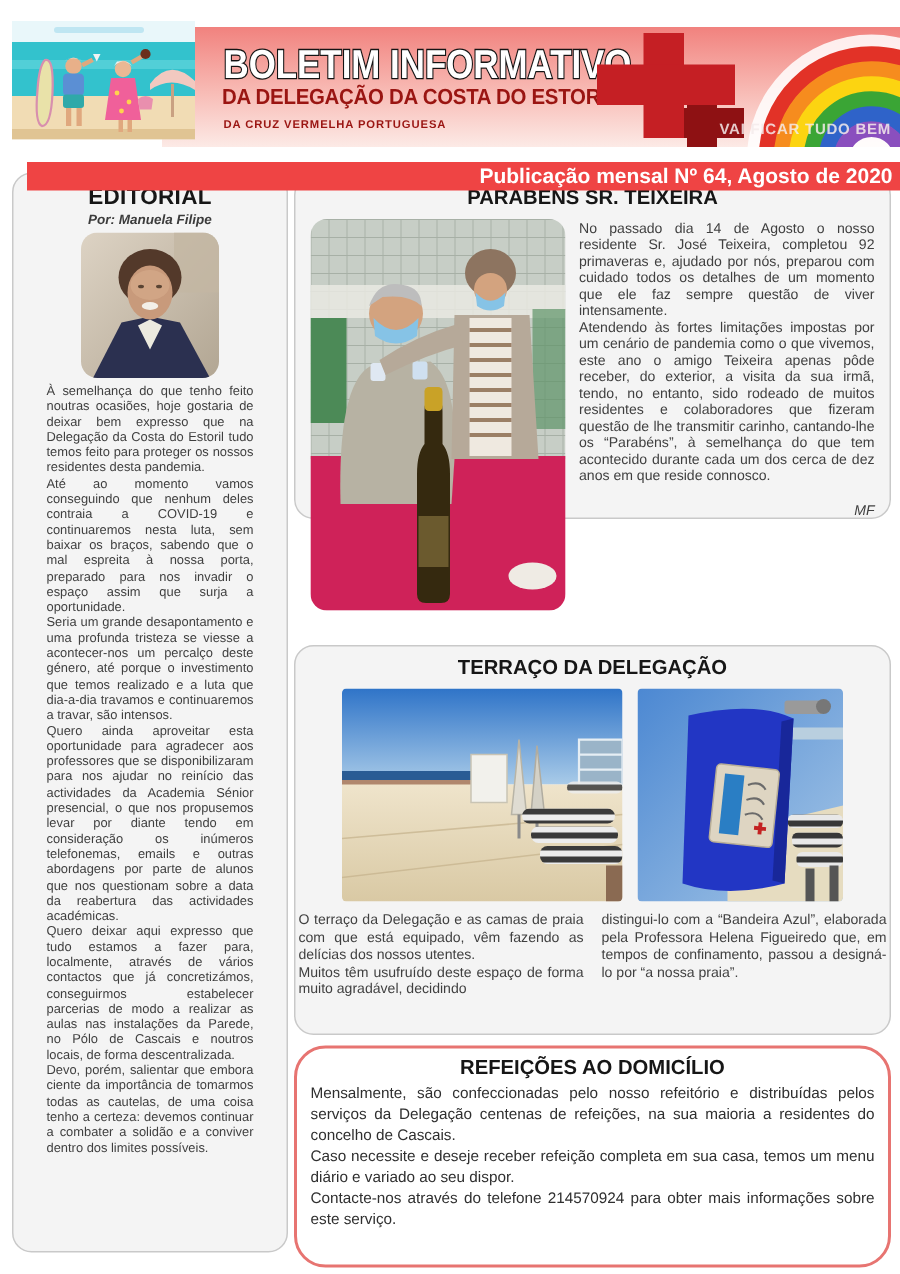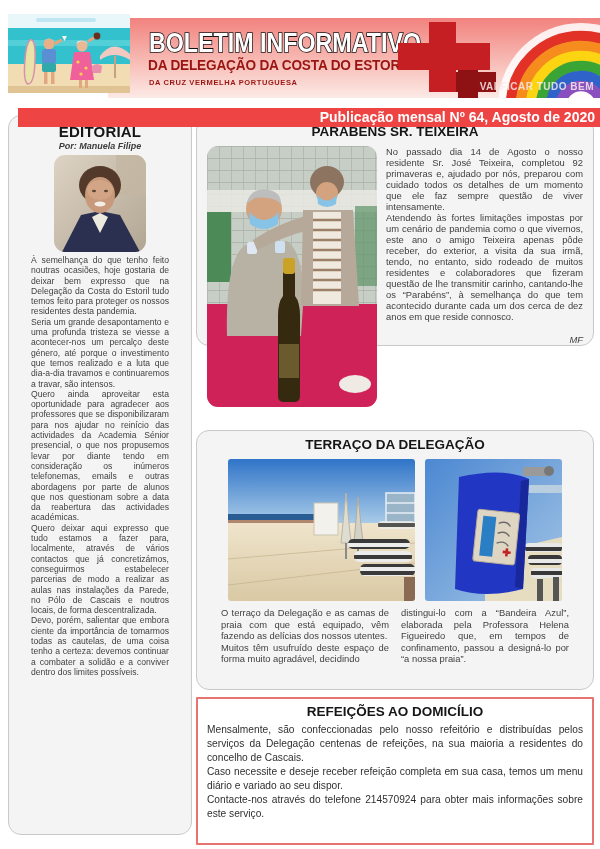--- a/index.html
+++ b/index.html
@@ -38,31 +38,31 @@
 
   
   .parabens{left:196px;top:117px;width:398px;height:229px;padding:6px 10px;}
   .parabens .card-title{font-size:13.5px;}
   .pb-row{display:flex;gap:9px;margin-top:7px;}
   .pb-photo{border-radius:11px;flex:none;}
   .pb-text p{margin:0;font-size:9.4px;line-height:11px;text-align:justify;color:#3f3f3f;}
   .signature{font-size:9.4px;font-style:italic;text-align:right;margin-top:12px;color:#3f3f3f;}
 
   
-  .terraco{left:196px;top:430px;width:398px;height:260px;padding:6px 24px;}
+  .terraco{left:196px;top:430px;width:398px;height:260px;padding:6px 2px;}
   .terraco .card-title{font-size:13.5px;}
   .tr-photos{display:flex;gap:10px;justify-content:center;margin-top:7px;}
   .tr-photos svg{border-radius:3px;}
   .tr-cols{display:flex;gap:12px;margin-top:6px;}
   .tr-cols .col{flex:1;}
   .tr-cols p{margin:0;font-size:9.4px;line-height:11.6px;text-align:justify;color:#3f3f3f;}
 
   
   .refeicoes{left:196px;top:697px;width:398px;height:148px;background:#ffffff;
-             border:2px solid #e77471;border-radius:1px;padding:5px 9px;}
+             border:2px solid #e77471;border-radius:21px;padding:5px 9px;}
   .refeicoes .card-title{font-size:13.5px;margin-bottom:4px;}
   .refeicoes p{margin:0;font-size:10.2px;line-height:14px;text-align:justify;color:#2f2f2f;}
 </style>
 </head>
 <body>
 
 <div class="page">
 
   <div>
     <div class="banner"></div>
@@ -154,20 +154,21 @@
       <ellipse cx="46" cy="30" rx="21" ry="19" fill="#53392a"></ellipse>
       <ellipse cx="46" cy="40" rx="15" ry="18" fill="#c89a7b"></ellipse>
       <ellipse cx="46" cy="35" rx="13" ry="10" fill="#d2a686" opacity=".9"></ellipse>
       <ellipse cx="46" cy="49" rx="5.5" ry="2.6" fill="#f3efe8"></ellipse>
       <ellipse cx="40" cy="36" rx="2" ry="1.2" fill="#5a4433"></ellipse>
       <ellipse cx="52" cy="36" rx="2" ry="1.2" fill="#5a4433"></ellipse>
     </svg>
 
     <div class="ed-text">
       <p>À semelhança do que tenho feito noutras ocasiões, hoje gostaria de deixar bem expresso que na Delegação da Costa do Estoril tudo temos feito para proteger os nossos residentes desta pandemia.</p>
+      <p>Até ao momento vamos conseguindo que nenhum deles contraia a COVID-19 e continuaremos nesta luta, sem baixar os braços, sabendo que o mal espreita à nossa porta, preparado para nos invadir o espaço assim que surja a oportunidade.</p>
       <p>Seria um grande desapontamento e uma profunda tristeza se viesse a acontecer-nos um percalço deste género, até porque o investimento que temos realizado e a luta que dia-a-dia travamos e continuaremos a travar, são intensos.</p>
       <p>Quero ainda aproveitar esta oportunidade para agradecer aos professores que se disponibilizaram para nos ajudar no reinício das actividades da Academia Sénior presencial, o que nos propusemos levar por diante tendo em consideração os inúmeros telefonemas, emails e outras abordagens por parte de alunos que nos questionam sobre a data da reabertura das actividades académicas.</p>
       <p>Quero deixar aqui expresso que tudo estamos a fazer para, localmente, através de vários contactos que já concretizámos, conseguirmos estabelecer parcerias de modo a realizar as aulas nas instalações da Parede, no Pólo de Cascais e noutros locais, de forma descentralizada.</p>
       <p>Devo, porém, salientar que embora ciente da importância de tomarmos todas as cautelas, de uma coisa tenho a certeza: devemos continuar a combater a solidão e a conviver dentro dos limites possíveis.</p>
     </div>
   </div>
 
   <div class="card parabens">
     <div class="card-title">PARABÉNS SR. TEIXEIRA</div>
     <div class="pb-row">

